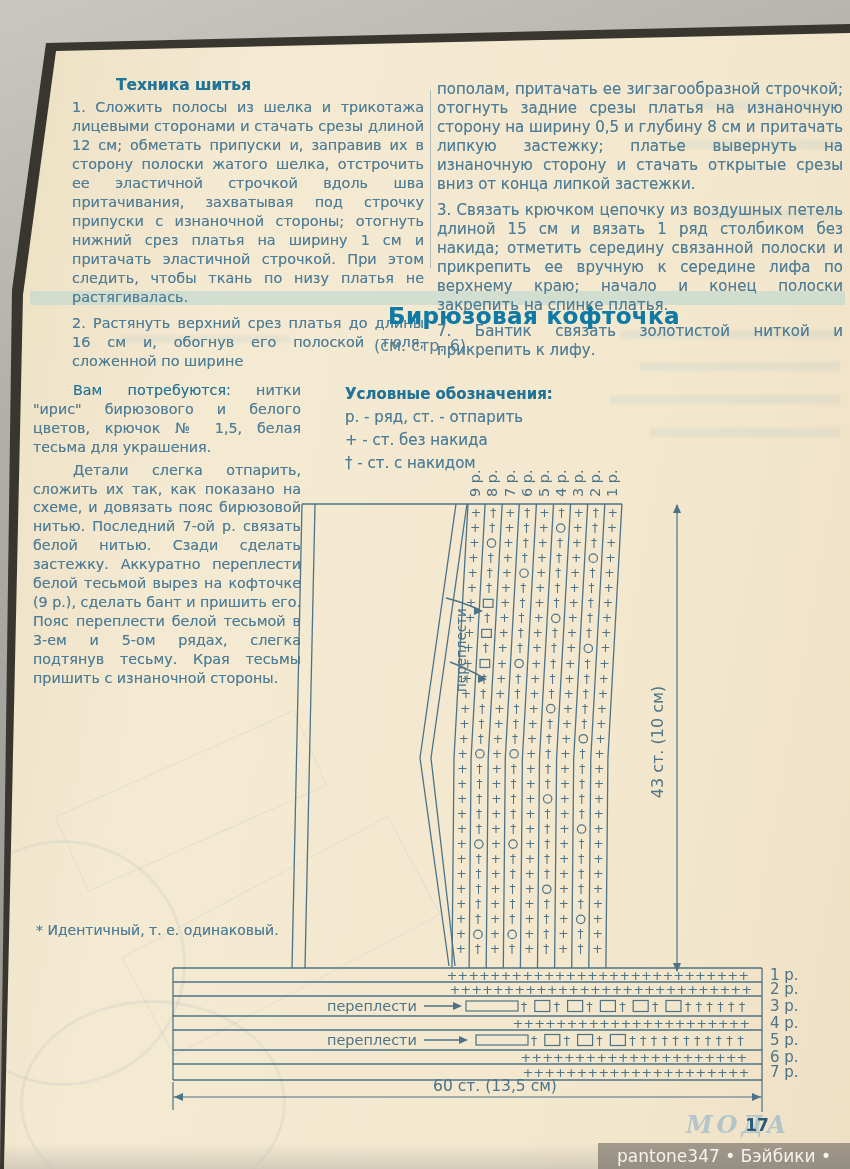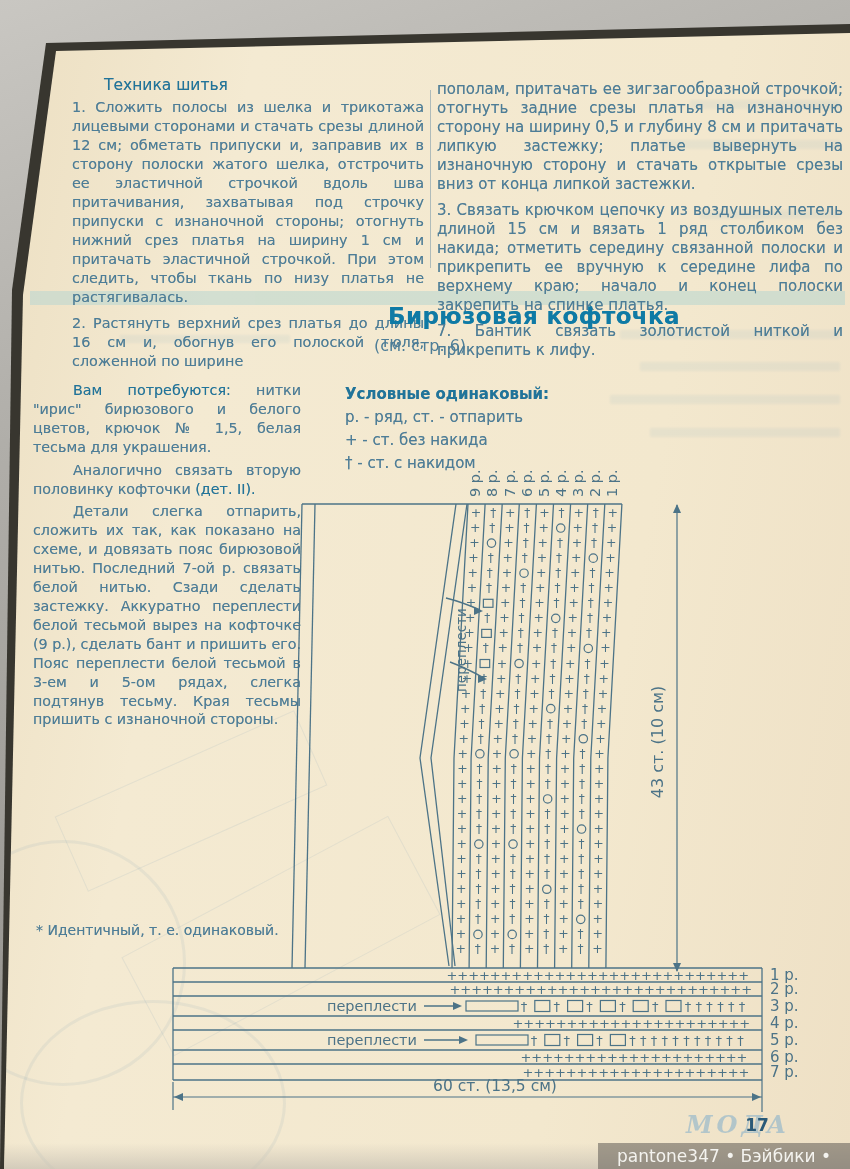--- a/index.html
+++ b/index.html
@@ -15,21 +15,21 @@
         background:linear-gradient(180deg,rgba(210,202,186,0),rgba(201,194,180,.75));}
   .ghost{position:absolute;pointer-events:none;}
   .band{background:#bcd8d0;opacity:.6;filter:blur(.4px);}
   .gbar{background:#7fa8bd;opacity:.10;filter:blur(1px);}
   .gring{border:3px solid rgba(110,150,180,.10);border-radius:50%;}
   .grect{border:1px solid rgba(110,150,180,.12);}
   .txt{position:absolute;color:#4d7d97;text-align:justify;
        text-shadow:0 0 .5px rgba(70,115,140,.55);}
   .txt p{margin:0 0 7px 0;}
   .b{font-weight:normal;color:#20749a;}
-  .sewhead{font-weight:normal;color:#20749a;font-size:15.5px;margin:0 0 3px 32px;}
+  .sewhead{font-weight:bold;color:#20749a;font-size:15.5px;margin:0 0 3px 44px;}
   .sewL{left:72px;top:76px;width:352px;font-size:14.4px;line-height:19px;}
   .sewR{left:437px;top:80px;width:406px;font-size:15px;line-height:19px;}
   .divider{position:absolute;left:430px;top:90px;width:1px;height:178px;background:rgba(90,130,160,.45);}
   .title{position:absolute;left:160px;top:303px;width:520px;text-align:right;
          color:#0f7aa5;font-weight:bold;font-size:23px;letter-spacing:.4px;
          text-shadow:0 0 .6px rgba(15,122,165,.6);}
   .subtitle{position:absolute;left:160px;top:336px;width:520px;text-align:center;
          color:#4d7d97;font-size:16px;}
   .artcol{left:33px;top:381px;width:268px;font-size:14.3px;line-height:18.9px;}
   .artcol p{text-indent:40px;margin:0 0 4px 0;}
@@ -82,27 +82,26 @@
           <p>7. Бантик связать золотистой ниткой и прикрепить к лифу.</p>
         </div>
     </div>
 
     <div class="title">Бирюзовая кофточка</div>
     <div class="subtitle">(см. стр. 6)</div>
 
     <div class="txt artcol">
       <div id="article-paras">
           <p><span class="b">Вам потребуются:</span><span> нитки "ирис" бирюзового и белого цветов, крючок № 1,5, белая тесьма для украшения.</span></p>
-          <p><span>Аналогично связать вторую половинку кофточки </span><span class="b">(дет. II).</span></p>
           <p><span>Детали слегка отпарить, сложить их так, как показано на схеме, и довязать пояс бирюзовой нитью. Последний 7-ой р. связать белой нитью. Сзади сделать застежку. Аккуратно переплести белой тесьмой вырез на кофточке (9 р.), сделать бант и пришить его. Пояс переплести белой тесьмой в 3-ем и 5-ом рядах, слегка подтянув тесьму. Края тесьмы пришить с изнаночной стороны.</span></p>
         </div>
     </div>
 
     <div class="txt legend">
-      <div class="lh">Условные одинаковый:</div>
+      <div class="lh">Условные обозначения:</div>
       <div>р. - ряд, ст. - отпарить</div>
       <div>+ - ст. без накида</div>
       <div>† - ст. с накидом</div>
     </div>
 
     <div class="txt footnote">* Идентичный, т. е. одинаковый.</div>
 
     <svg id="diagram" width="850" height="1169" style="position:absolute;left:0;top:0;">
         <path d="M468,504L454,758L452,968" stroke="#4c7387" fill="none" stroke-width="1.3"></path>
         <path d="M485.1,504L471.1,758L469.1,968" stroke="#4c7387" fill="none" stroke-width="1.3"></path>

